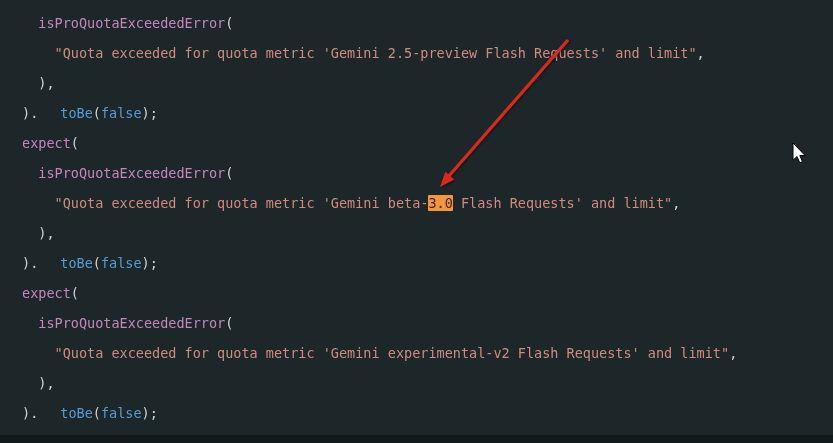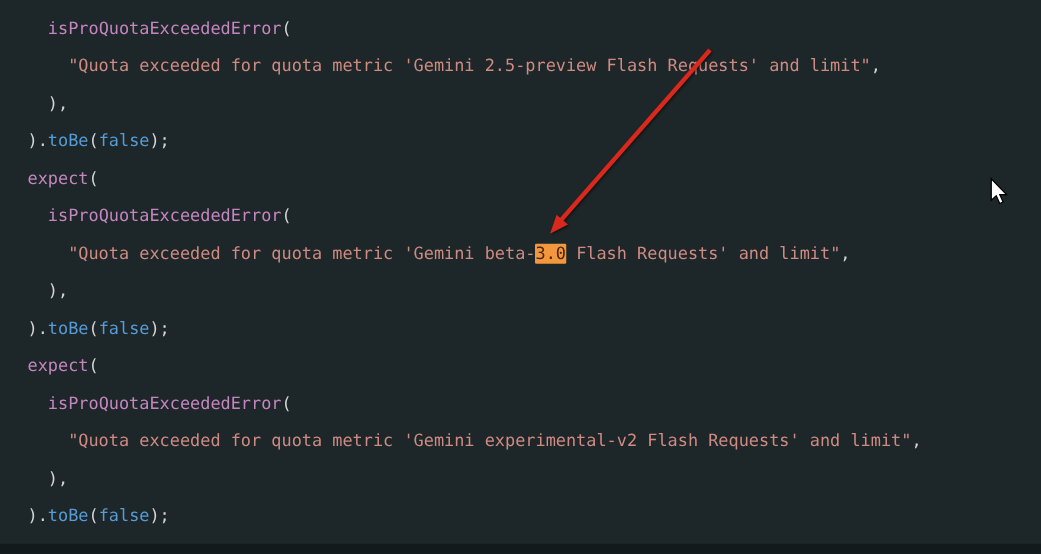--- a/index.html
+++ b/index.html
@@ -24,21 +24,21 @@
   .code-line {
     white-space: pre;
     font-size: 13.5px;
     line-height: 30px;
     height: 30px;
     color: var(--fg, #d4d4d4);
   }
   .tok-plain { color: var(--fg, #d4d4d4); }
   .tok-func  { color: var(--purple, #c586c0); }
   .tok-str   { color: var(--string, #cf8a82); }
-  .tok-meth  { color: var(--blue, #569cd6); }
+  .tok-meth  { color: var(--blue, #569cd6); margin-left: 22px; }
   .tok-bool  { color: var(--blue, #569cd6); }
   .tok-hl    {
     background: var(--hl-bg, #f2973d);
     color: var(--hl-fg, #4a2500);
     border-radius: 1px;
     text-align: right;
   }
   .overlay {
     position: absolute;
     inset: 0;

